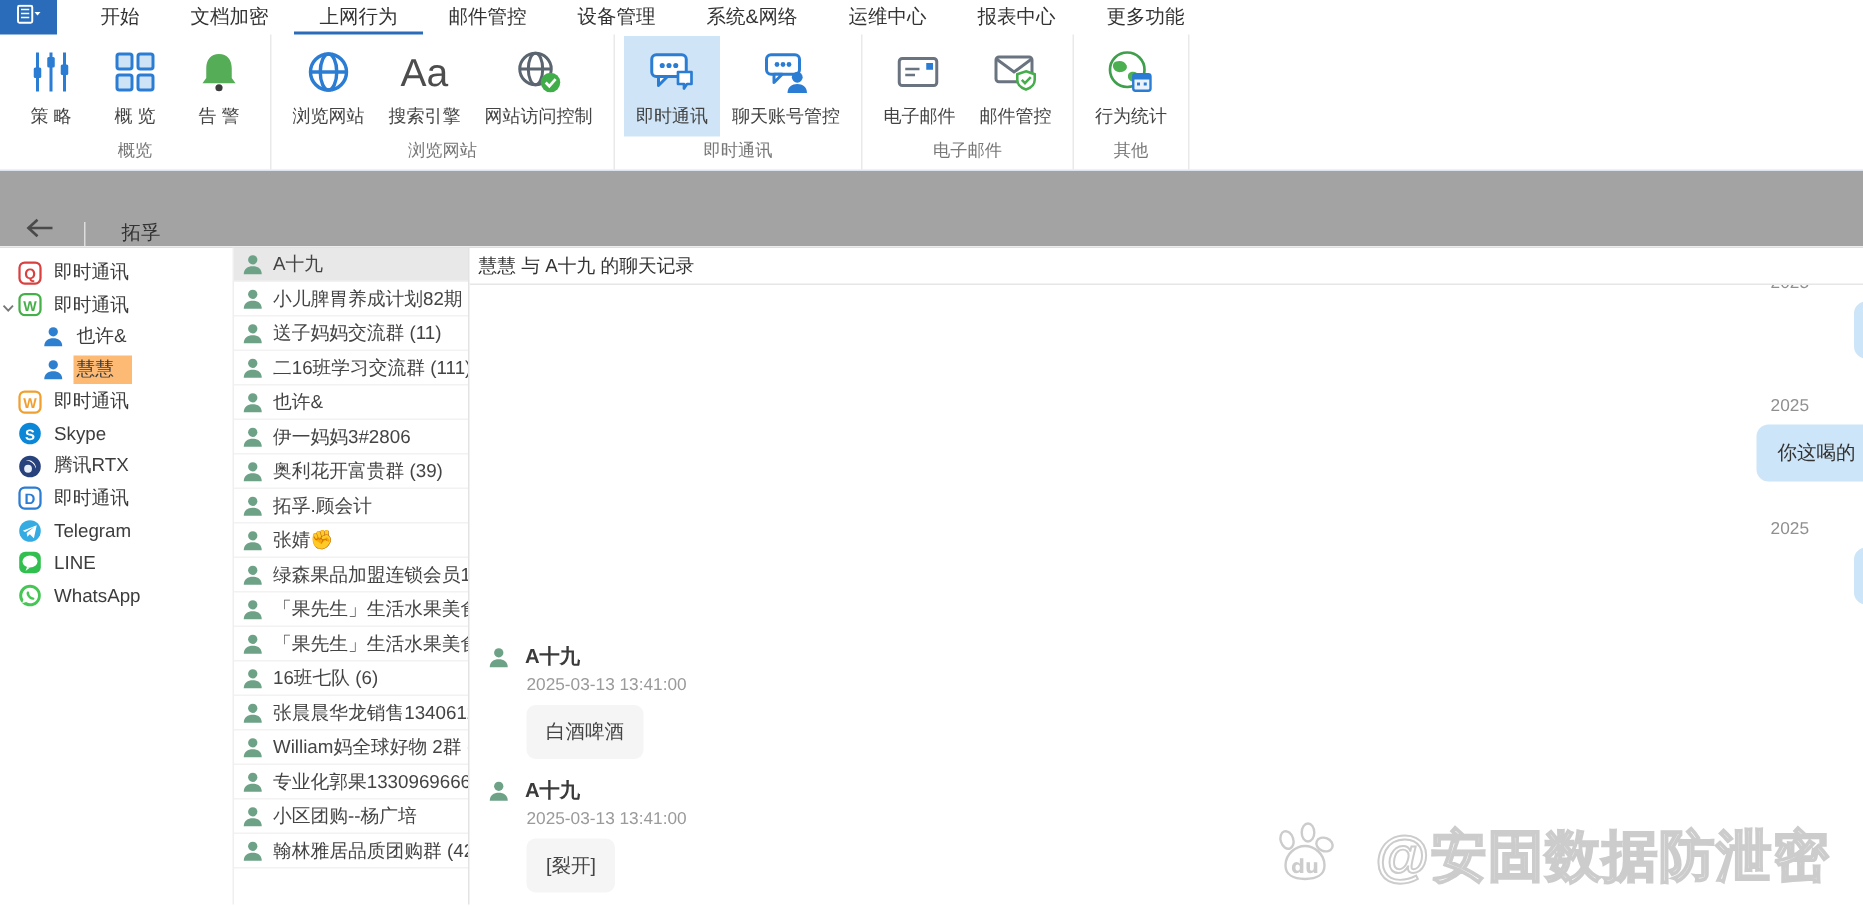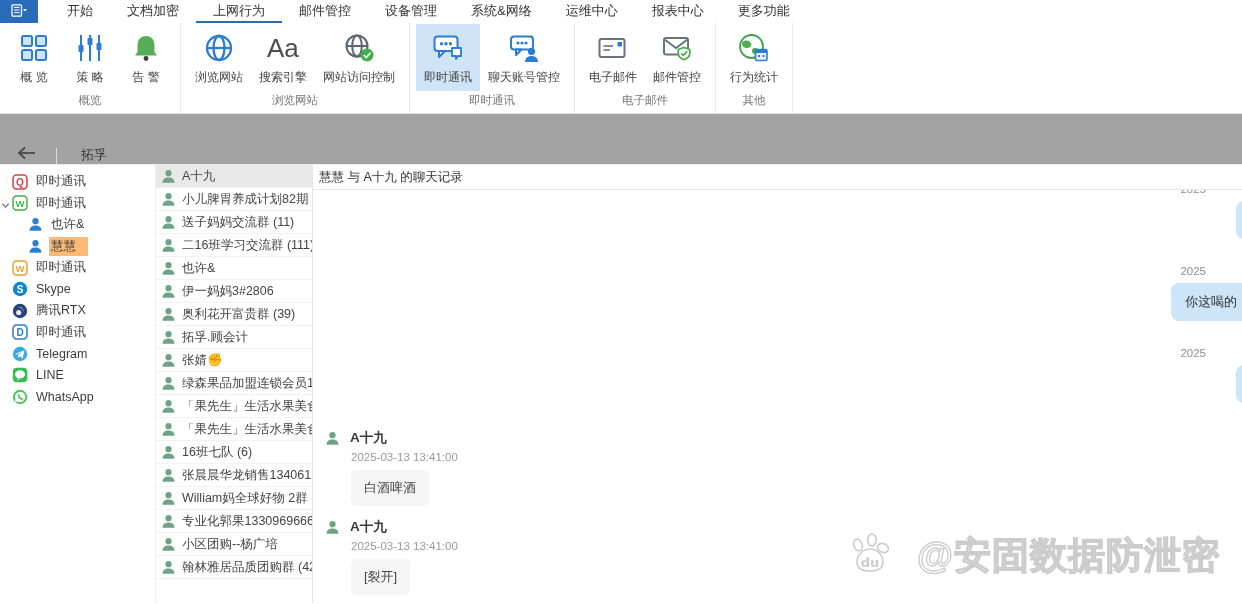--- a/index.html
+++ b/index.html
@@ -52,21 +52,21 @@
   .ts-out { font-size:11.5px; color:#8f8f8f; padding-right:36px; }
   .ts-out.cut-top { margin-top:-7px; }
   .bubble-out { background:#cde5f8; border-radius:8px; padding:10px 14px; font-size:13px; color:#333; margin-top:6px; margin-right:-48px; white-space:nowrap; }
 
   .msg-in { margin-bottom:12px; }
   .in-head { display:flex; align-items:center; gap:10px; }
   .in-name { font-weight:bold; font-size:13.5px; color:#3a3a3a; }
   .in-ts { margin-left:26px; font-size:11.5px; color:#9a9a9a; margin-top:4px; }
   .in-bubble { display:inline-block; margin-left:26px; margin-top:7px; background:#f5f5f5; border-radius:6px; padding:9px 13px; font-size:13px; color:#444; }
 
-  .watermark { position:absolute; right:22px; bottom:22px; display:flex; align-items:flex-start; gap:2px; pointer-events:none; }
+  .watermark { position:absolute; right:22px; bottom:6px; display:flex; align-items:flex-start; gap:2px; pointer-events:none; }
   .wm-text { font-size:37px; font-weight:bold; letter-spacing:1px; color:rgba(255,255,255,0.85);margin-left:24px;
     -webkit-text-stroke:1.3px #cccccc; }
 </style>
 </head>
 <body>
 
 <div class="menubar">
   <div class="app-btn">
     <span>
       <svg width="17" height="13" viewBox="0 0 17 13">
@@ -91,49 +91,49 @@
     </div>
 </div>
 
 <div class="ribbon" id="ribbon">
     <div class="ribbon-group">
       <div class="rg-buttons">
         <div class="rbtn">
           <div class="ricon">
             <span style="display: flex;">
               <svg width="30" height="30" viewBox="0 0 30 30">
+                <g stroke="#2b7cd3" stroke-width="2">
+                  <line x1="6" y1="2" x2="6" y2="28"></line>
+                  <line x1="15" y1="2" x2="15" y2="28"></line>
+                  <line x1="24" y1="2" x2="24" y2="28"></line>
+                </g>
+                <g fill="#2b7cd3">
+                  <rect x="3.5" y="12" width="5" height="7" rx="1"></rect>
+                  <rect x="12.5" y="5" width="5" height="7" rx="1"></rect>
+                  <rect x="21.5" y="10" width="5" height="7" rx="1"></rect>
+                </g>
+              </svg>
+            </span>
+          </div>
+          <div>策 略</div>
+        </div>
+        <div class="rbtn">
+          <div class="ricon">
+            <span style="display: flex;">
+              <svg width="30" height="30" viewBox="0 0 30 30">
                 <g stroke="#2b7cd3" stroke-width="2" fill="#cfe3f7">
                   <rect x="3" y="3" width="10" height="10" rx="1.5"></rect>
                   <rect x="17" y="3" width="10" height="10" rx="1.5"></rect>
                   <rect x="3" y="17" width="10" height="10" rx="1.5"></rect>
                   <rect x="17" y="17" width="10" height="10" rx="1.5"></rect>
                 </g>
               </svg>
             </span>
           </div>
           <div>概 览</div>
-        </div>
-        <div class="rbtn">
-          <div class="ricon">
-            <span style="display: flex;">
-              <svg width="30" height="30" viewBox="0 0 30 30">
-                <g stroke="#2b7cd3" stroke-width="2">
-                  <line x1="6" y1="2" x2="6" y2="28"></line>
-                  <line x1="15" y1="2" x2="15" y2="28"></line>
-                  <line x1="24" y1="2" x2="24" y2="28"></line>
-                </g>
-                <g fill="#2b7cd3">
-                  <rect x="3.5" y="12" width="5" height="7" rx="1"></rect>
-                  <rect x="12.5" y="5" width="5" height="7" rx="1"></rect>
-                  <rect x="21.5" y="10" width="5" height="7" rx="1"></rect>
-                </g>
-              </svg>
-            </span>
-          </div>
-          <div>策 略</div>
         </div>
         <div class="rbtn">
           <div class="ricon">
             <span style="display: flex;">
               <svg width="30" height="30" viewBox="0 0 30 30">
                 <path d="M15 3 c-5.5 0-8.5 4-8.5 9.5 v6.5 l-2.5 3.5 h22 l-2.5-3.5 v-6.5 C23.5 7 20.5 3 15 3 z" fill="#56ad58"></path>
                 <circle cx="15" cy="25.5" r="2.4" fill="#3c3c3c"></circle>
               </svg>
             </span>
           </div>

